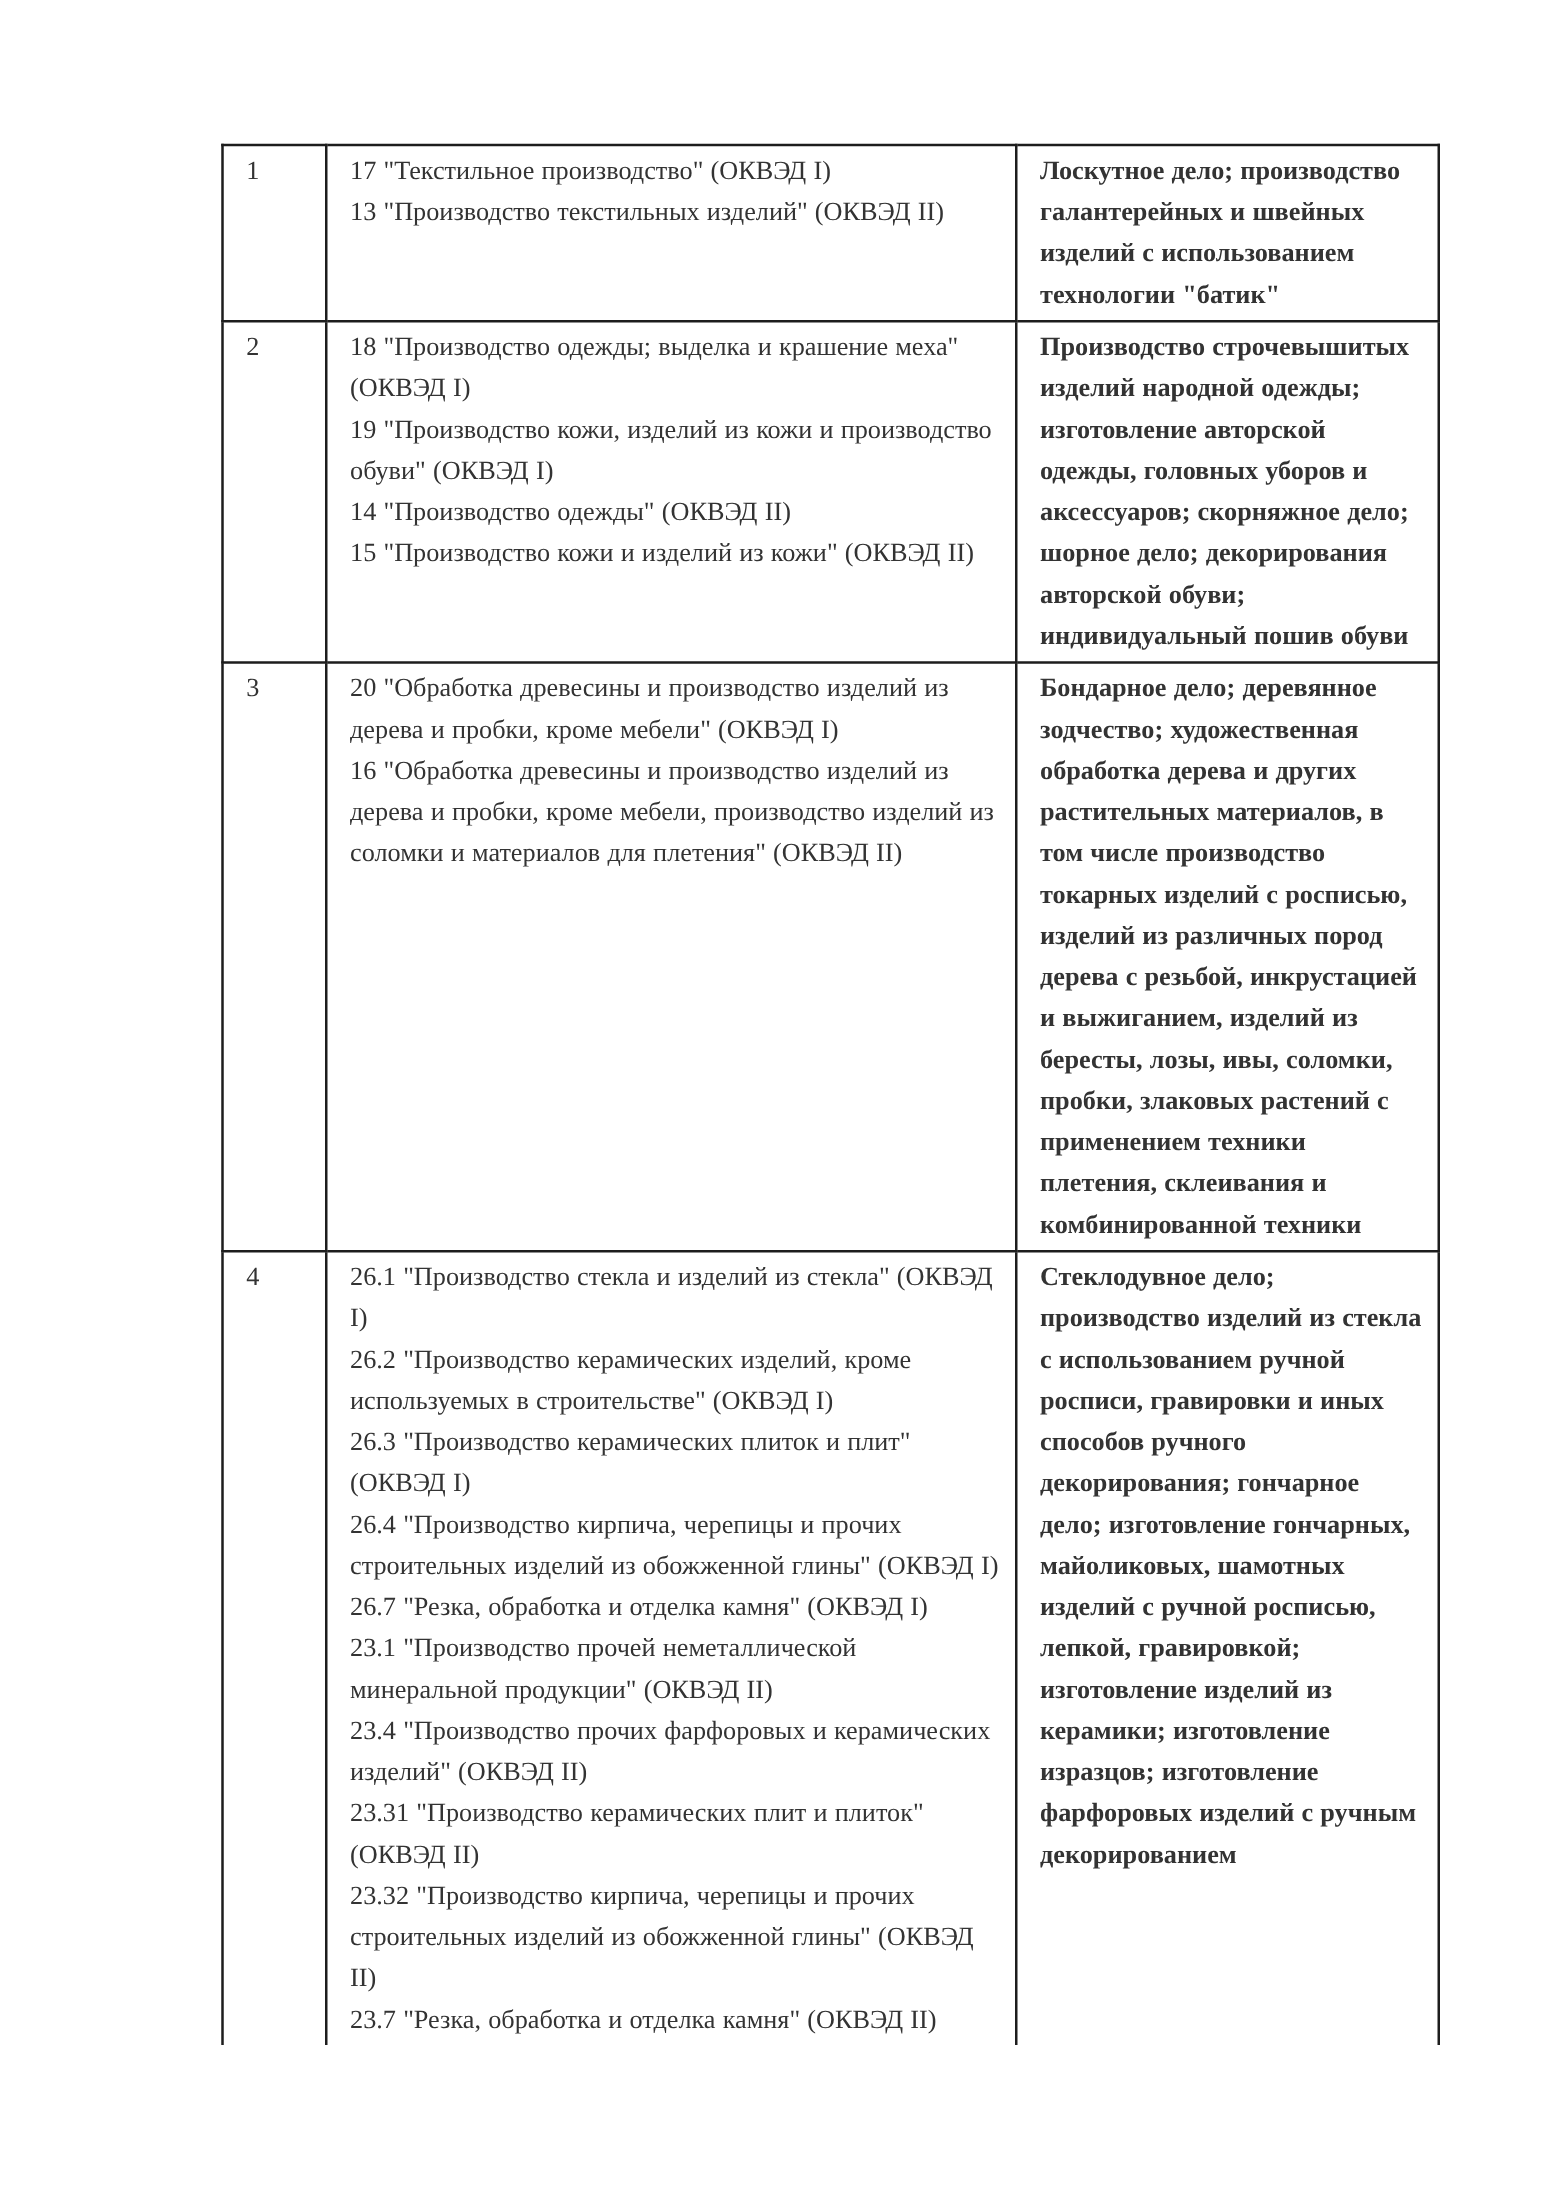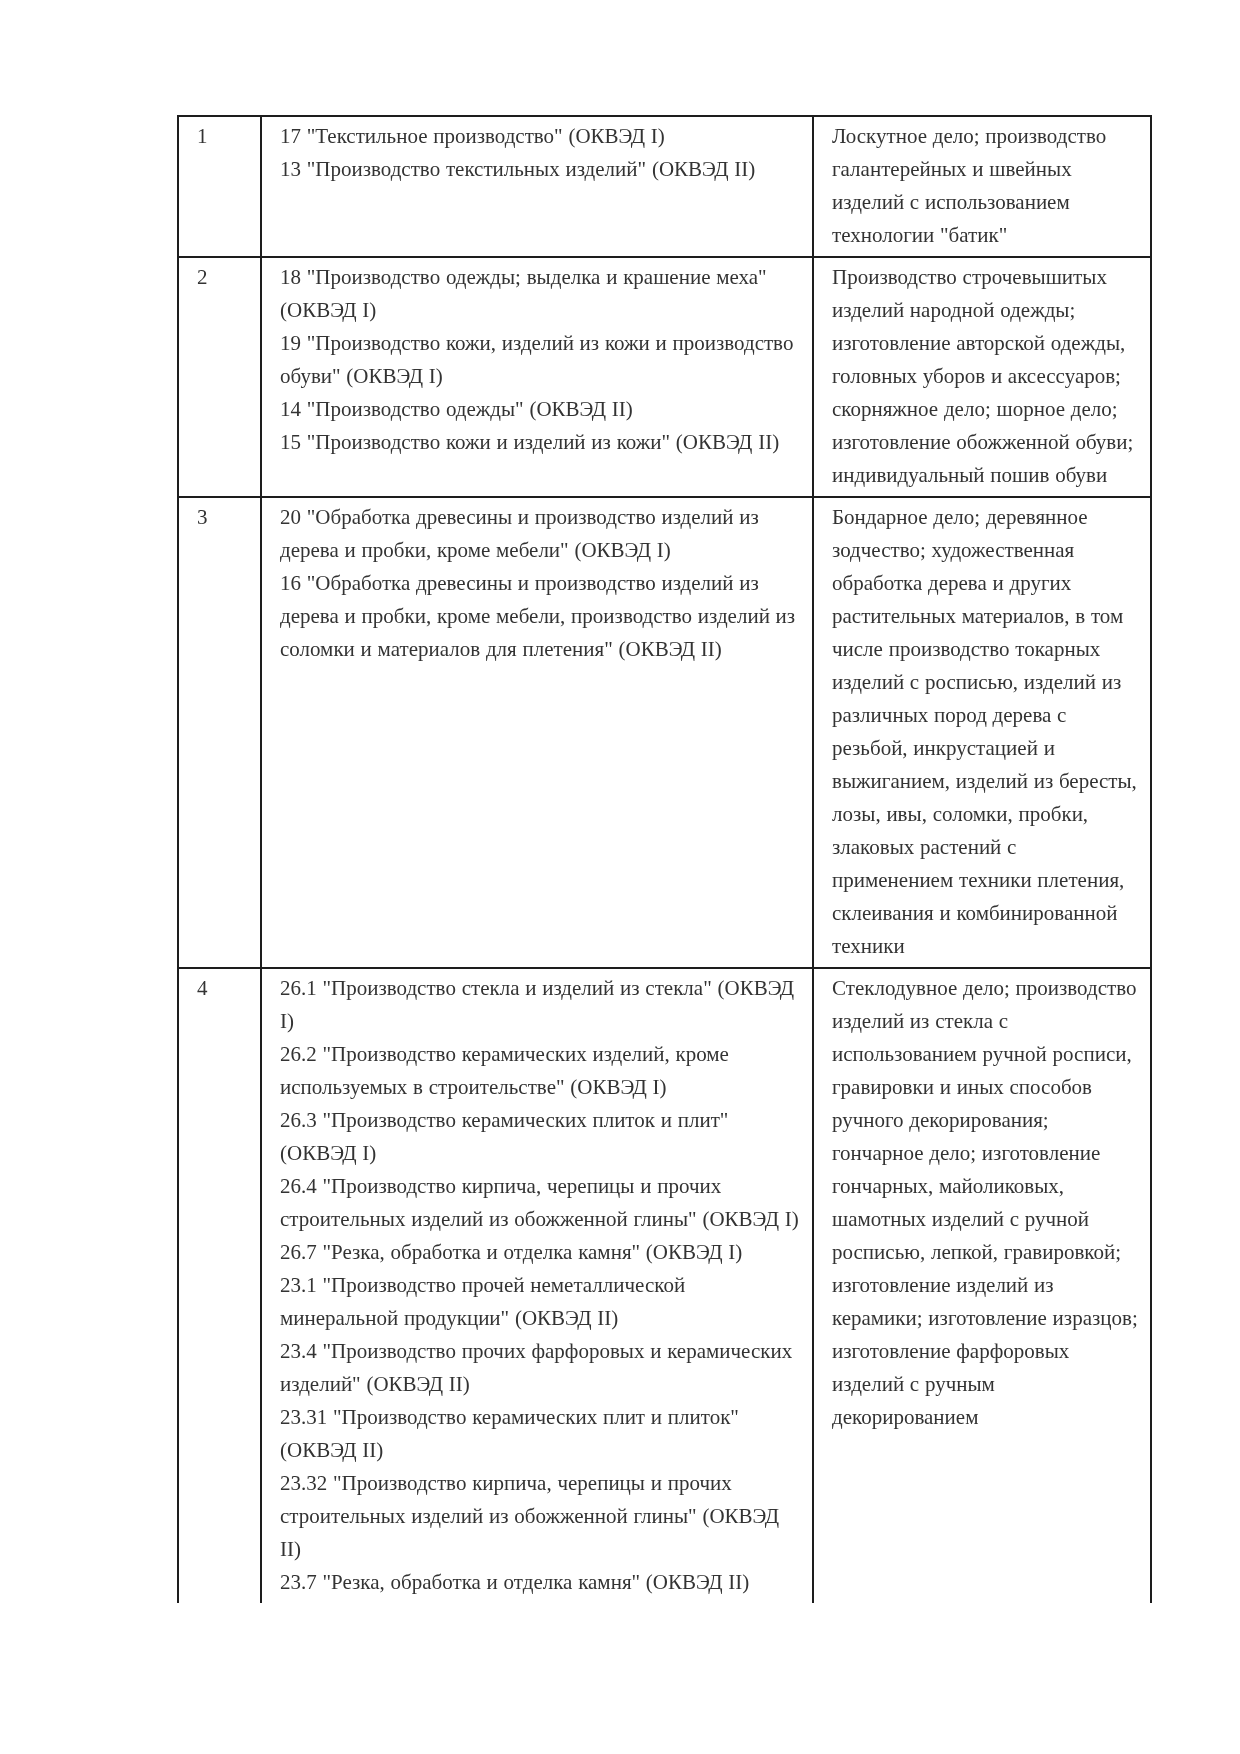--- a/index.html
+++ b/index.html
@@ -38,20 +38,21 @@
   }
   
   table.doc-table tr:last-child td { border-bottom: none; }
   td.num-cell {
     text-align: center;
     padding: 3px 2px 4px 2px;
   }
   td.craft-cell {
     padding-left: 16px;
     padding-right: 6px;
+    font-weight: bold;
   }
   .okved-entry { margin: 0; }
   .craft-text { margin: 0; }
 </style>
 </head>
 <body>
 
 <div class="page">
   <table class="doc-table">
     <colgroup>
@@ -72,21 +73,21 @@
         </tr>
         <tr>
           <td class="num-cell">2</td>
           <td class="okved-cell">
             <div class="okved-entry">18 "Производство одежды; выделка и крашение меха" (ОКВЭД I)</div>
             <div class="okved-entry">19 "Производство кожи, изделий из кожи и производство обуви" (ОКВЭД I)</div>
             <div class="okved-entry">14 "Производство одежды" (ОКВЭД II)</div>
             <div class="okved-entry">15 "Производство кожи и изделий из кожи" (ОКВЭД II)</div>
           </td>
           <td class="craft-cell">
-            <div class="craft-text">Производство строчевышитых изделий народной одежды; изготовление авторской одежды, головных уборов и аксессуаров; скорняжное дело; шорное дело; изготовление обожженной обуви; индивидуальный пошив обуви</div>
+            <div class="craft-text">Производство строчевышитых изделий народной одежды; изготовление авторской одежды, головных уборов и аксессуаров; скорняжное дело; шорное дело; декорирования авторской обуви; индивидуальный пошив обуви</div>
           </td>
         </tr>
         <tr>
           <td class="num-cell">3</td>
           <td class="okved-cell">
             <div class="okved-entry">20 "Обработка древесины и производство изделий из дерева и пробки, кроме мебели" (ОКВЭД I)</div>
             <div class="okved-entry">16 "Обработка древесины и производство изделий из дерева и пробки, кроме мебели, производство изделий из соломки и материалов для плетения" (ОКВЭД II)</div>
           </td>
           <td class="craft-cell">
             <div class="craft-text">Бондарное дело; деревянное зодчество; художественная обработка дерева и других растительных материалов, в том числе производство токарных изделий с росписью, изделий из различных пород дерева с резьбой, инкрустацией и выжиганием, изделий из бересты, лозы, ивы, соломки, пробки, злаковых растений с применением техники плетения, склеивания и комбинированной техники</div>

